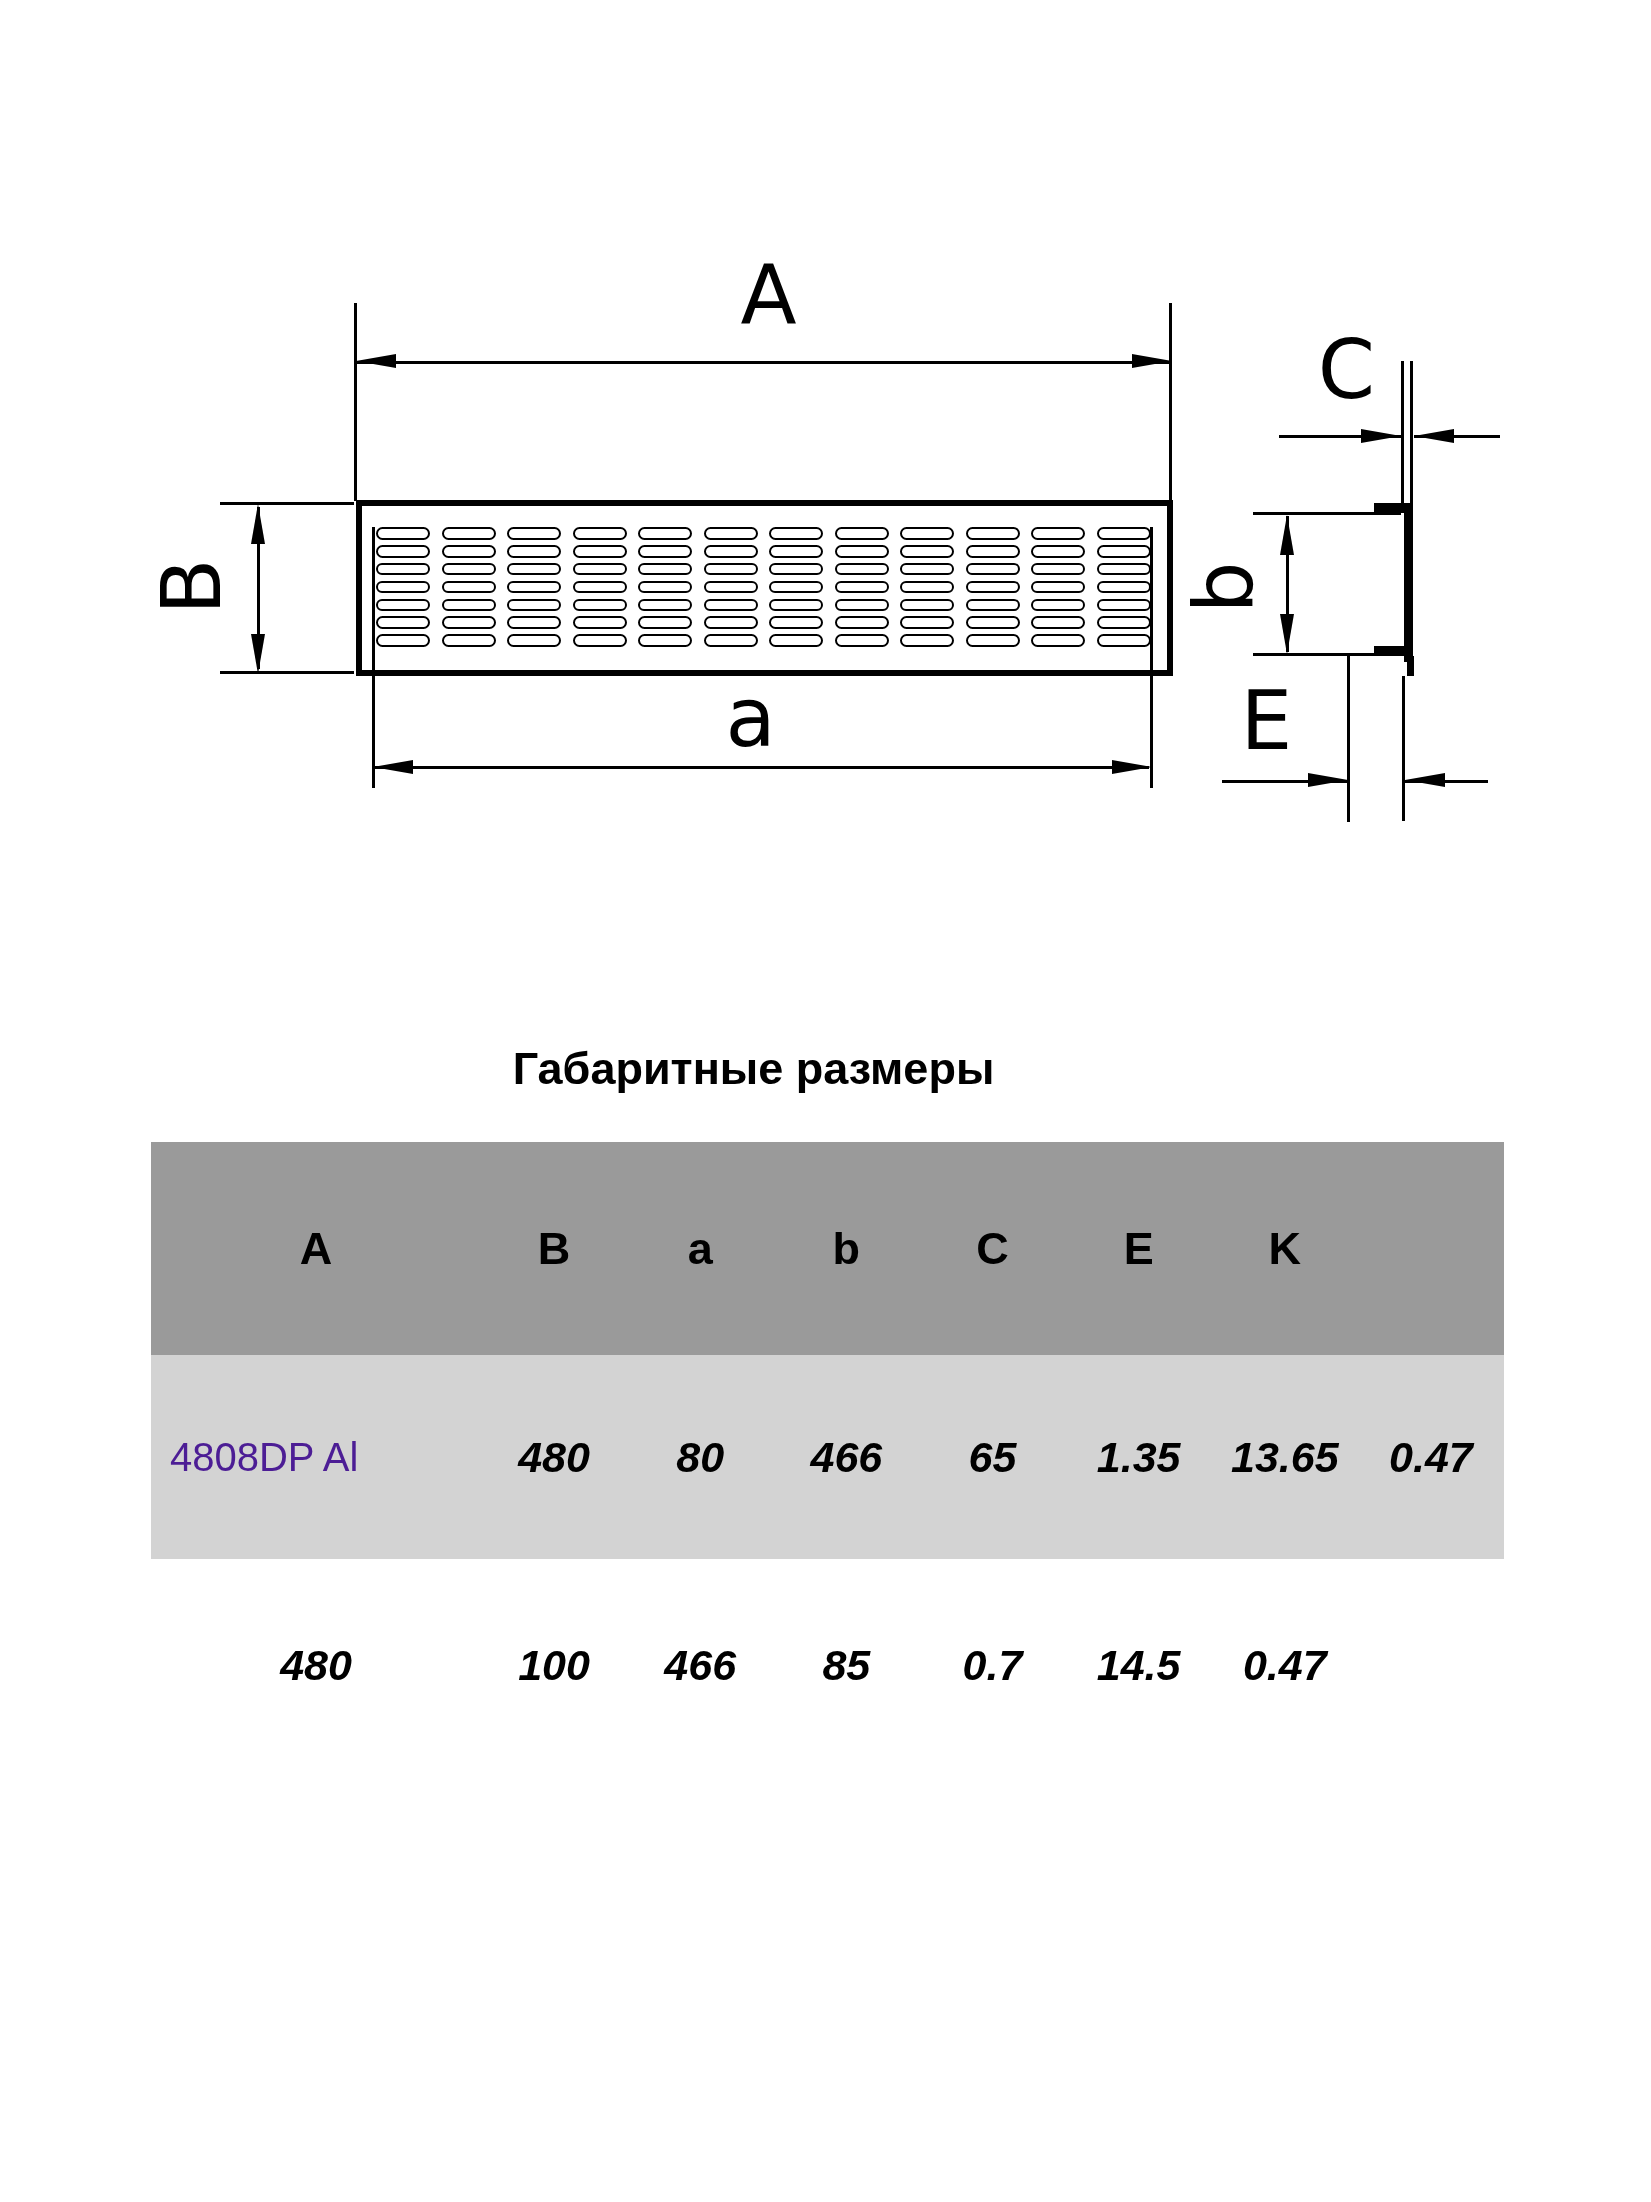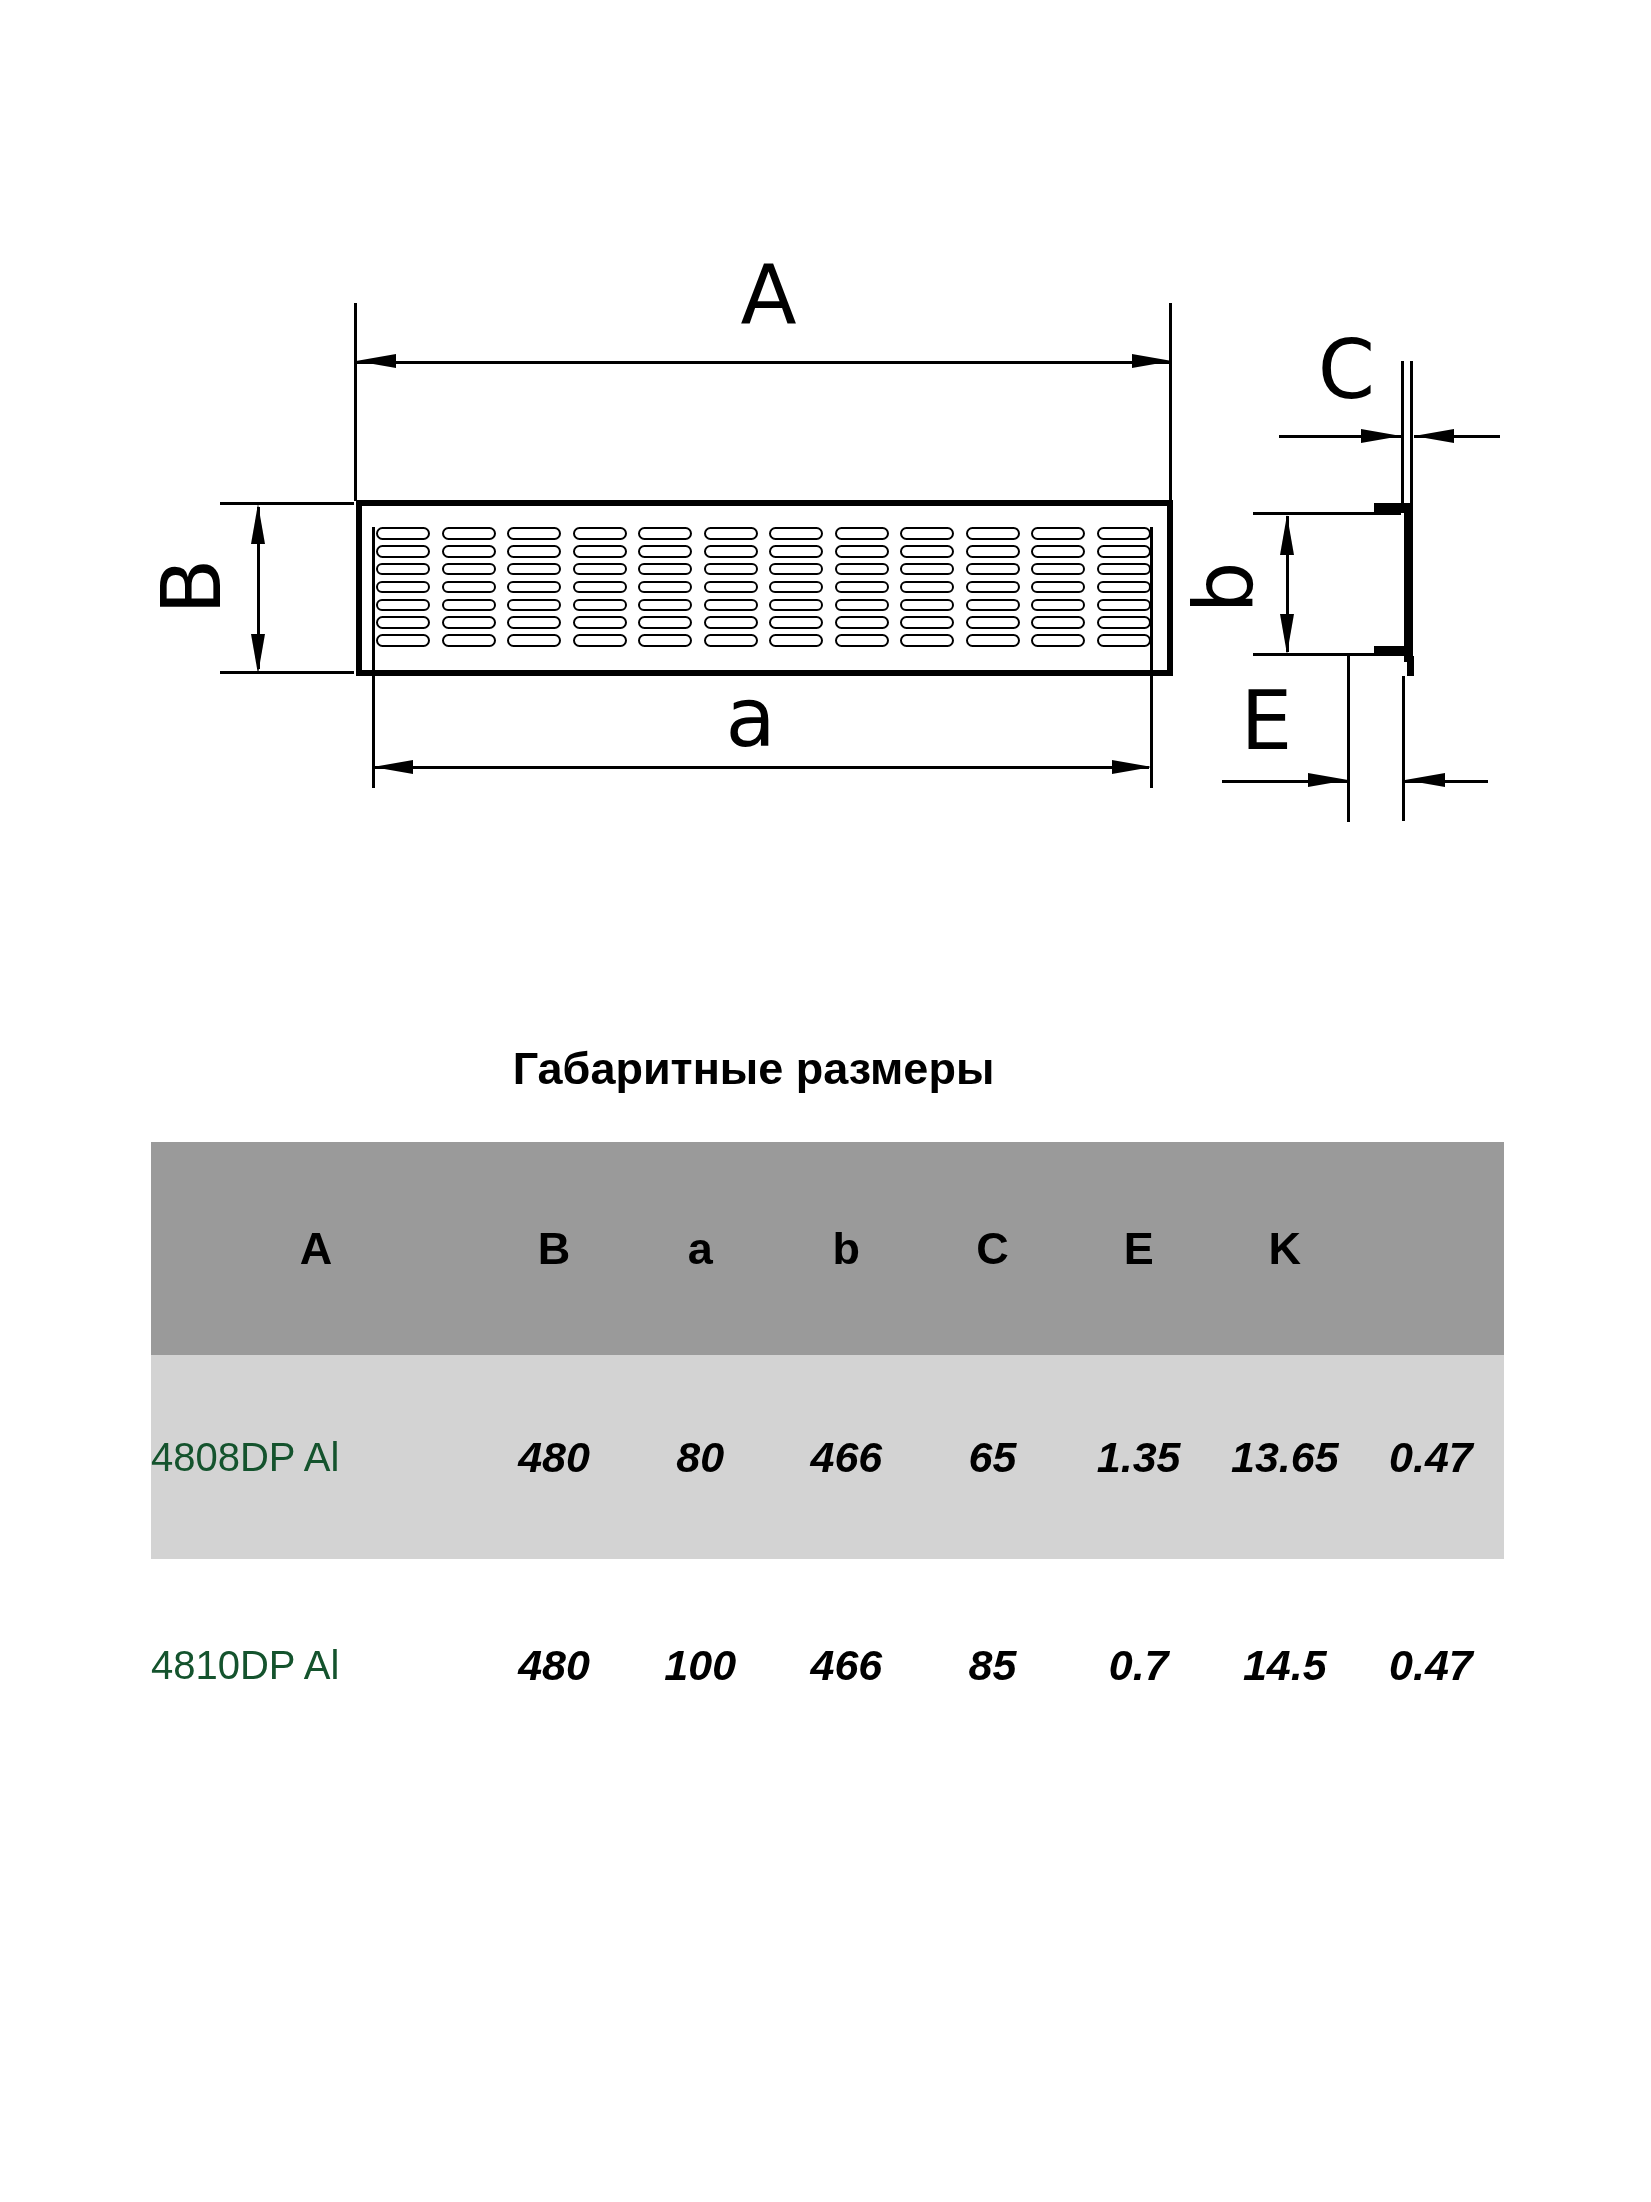--- a/index.html
+++ b/index.html
@@ -23,21 +23,21 @@
   .slots{position:absolute;left:376px;top:527px;width:775px;height:120px;display:grid;
        column-gap:11.2px;row-gap:5.2px;}
   .slot{border:2.6px solid #000;border-radius:7.7px;background:#fff;}
   
   .tbl{position:absolute;left:151px;top:1142px;width:1353px;color:#000;}
   .t-row{display:grid;grid-template-columns:330px repeat(7,1fr);align-items:center;}
   .t-head{height:213px;font-weight:bold;font-size:45px;}
   .t-r1{height:204px;}
   .t-r2{height:213px;}
   .cell{display:flex;align-items:center;justify-content:center;}
-  .cell-model{justify-content:flex-start;font-size:40px;font-weight:400;color:#14532d;}
+  .cell-model{justify-content:flex-start;padding-left:19px;font-size:40px;font-weight:400;color:#4c1d95;}
   .cell-val{font-size:43px;font-weight:bold;font-style:italic;}
   .title{position:absolute;left:0;top:1043px;width:1507px;text-align:center;
        font-size:45px;font-weight:bold;color:#000;}
 </style>
 </head>
 <body>
 
 <div id="canvas">
 
   <div class="front-rect"></div>
@@ -196,21 +196,20 @@
       <div class="cell cell-val">480</div>
       <div class="cell cell-val">80</div>
       <div class="cell cell-val">466</div>
       <div class="cell cell-val">65</div>
       <div class="cell cell-val">1.35</div>
       <div class="cell cell-val">13.65</div>
       <div class="cell cell-val">0.47</div>
     </div>
 
     <div class="t-row t-r2" style="background-color: rgb(255, 255, 255);">
-      <div class="cell cell-model">4810DP Al</div>
       <div class="cell cell-val">480</div>
       <div class="cell cell-val">100</div>
       <div class="cell cell-val">466</div>
       <div class="cell cell-val">85</div>
       <div class="cell cell-val">0.7</div>
       <div class="cell cell-val">14.5</div>
       <div class="cell cell-val">0.47</div>
     </div>
   </div>
 

